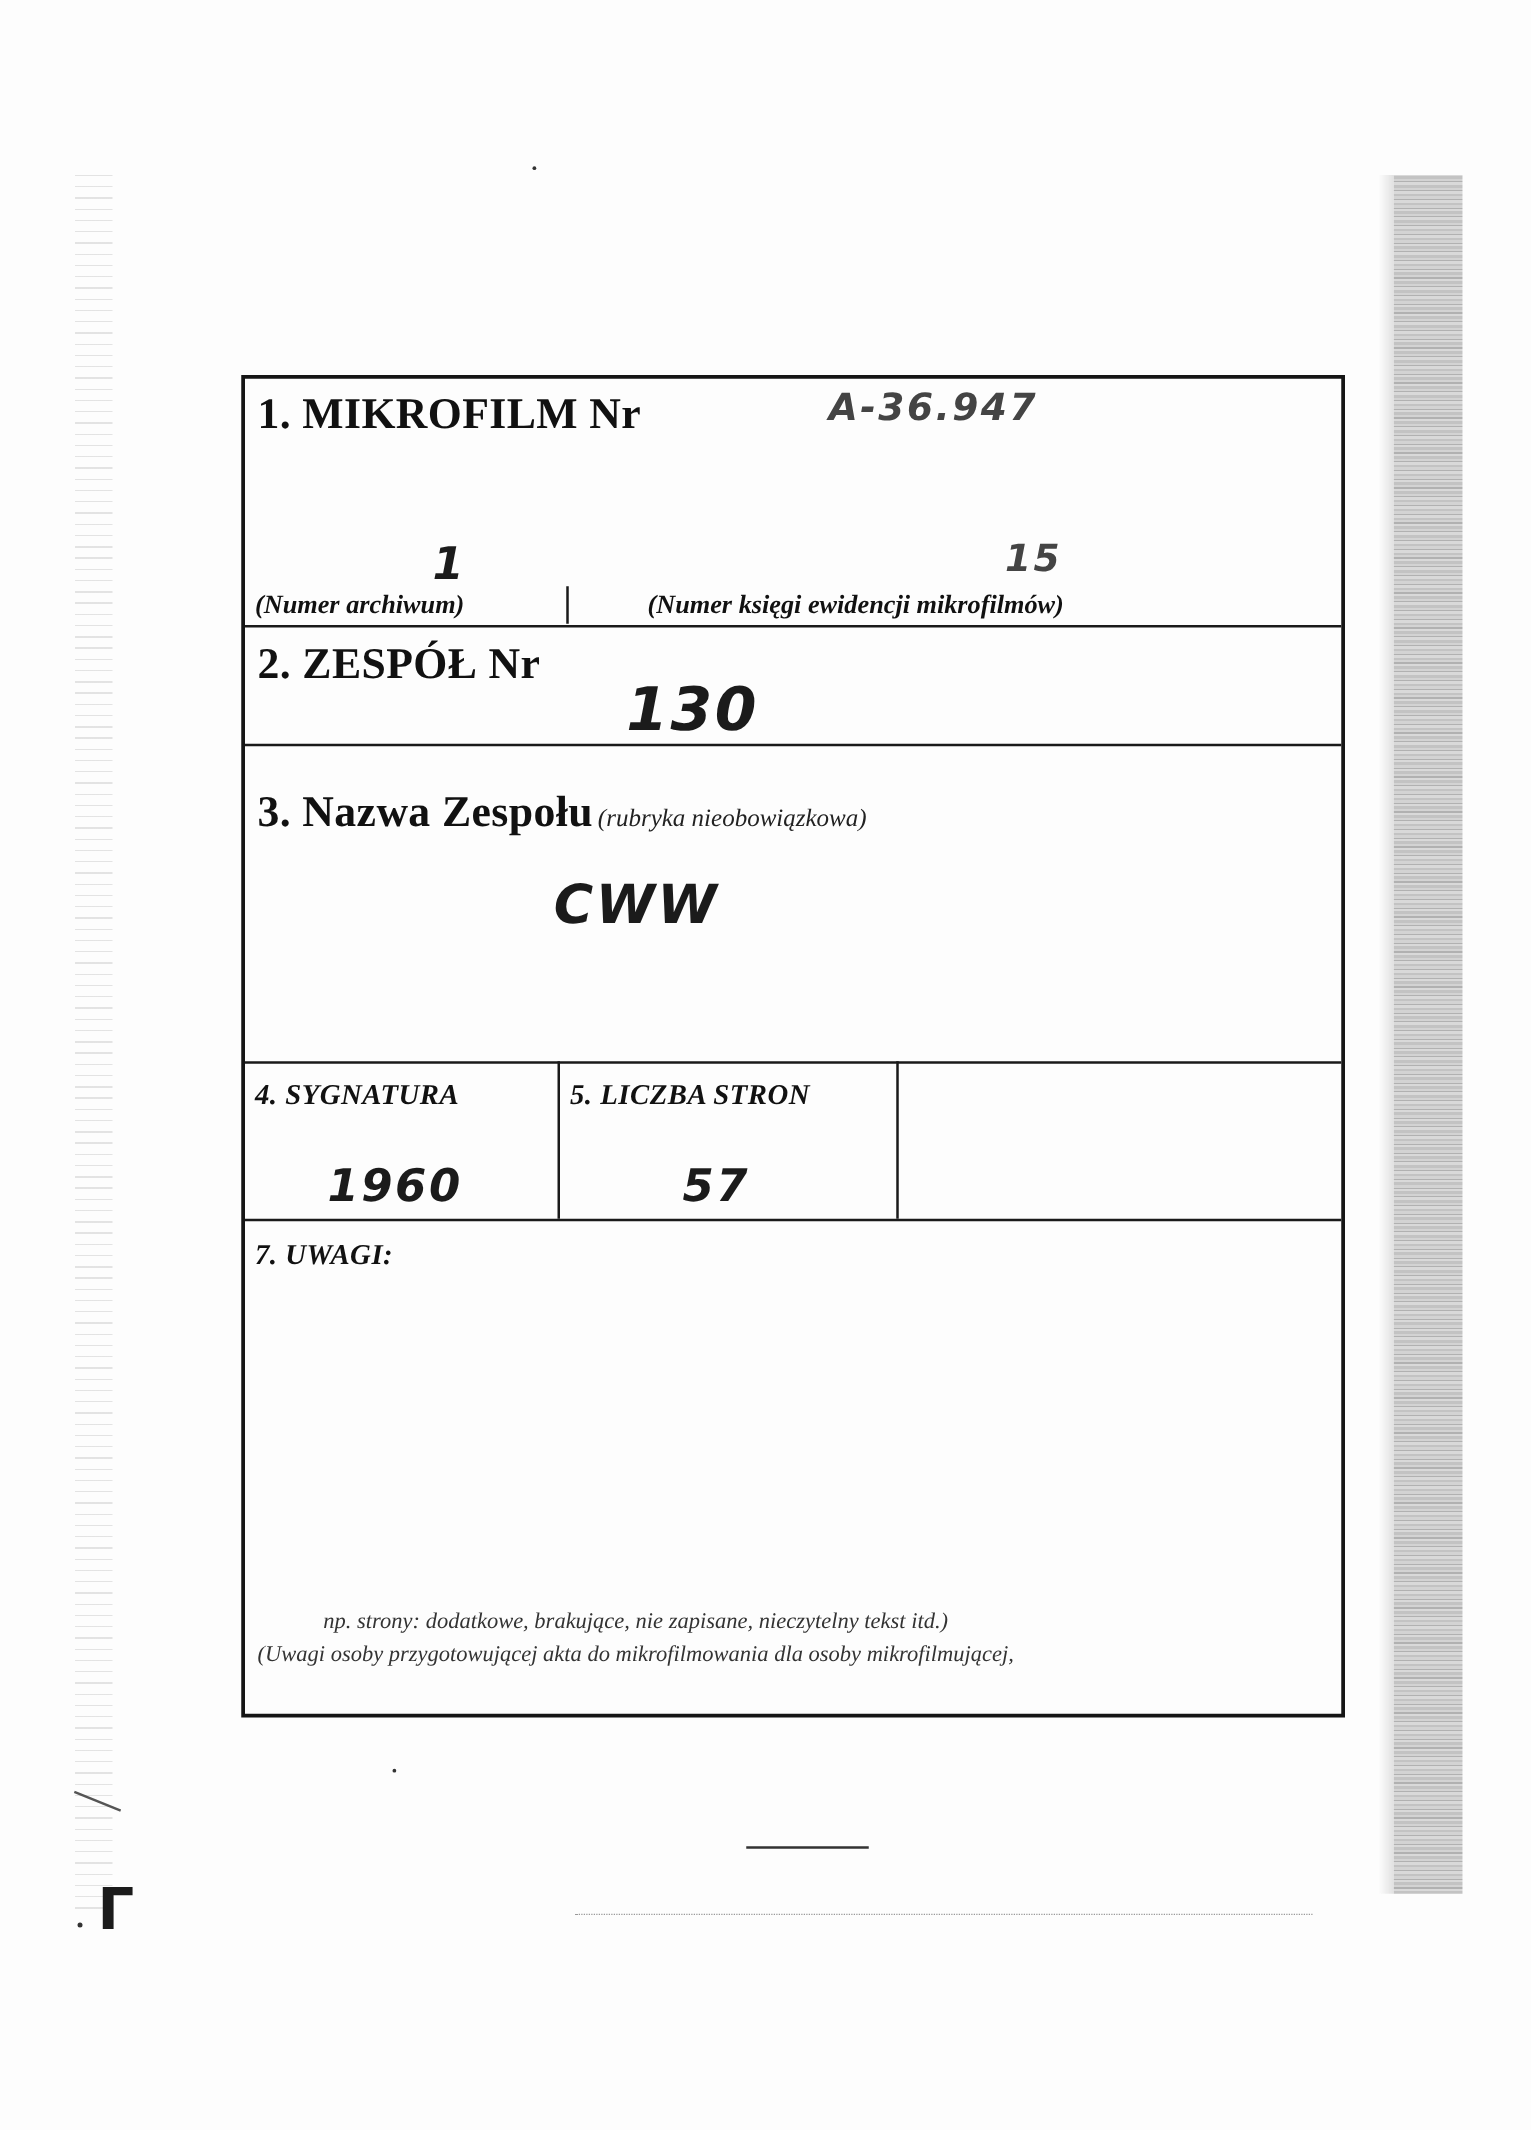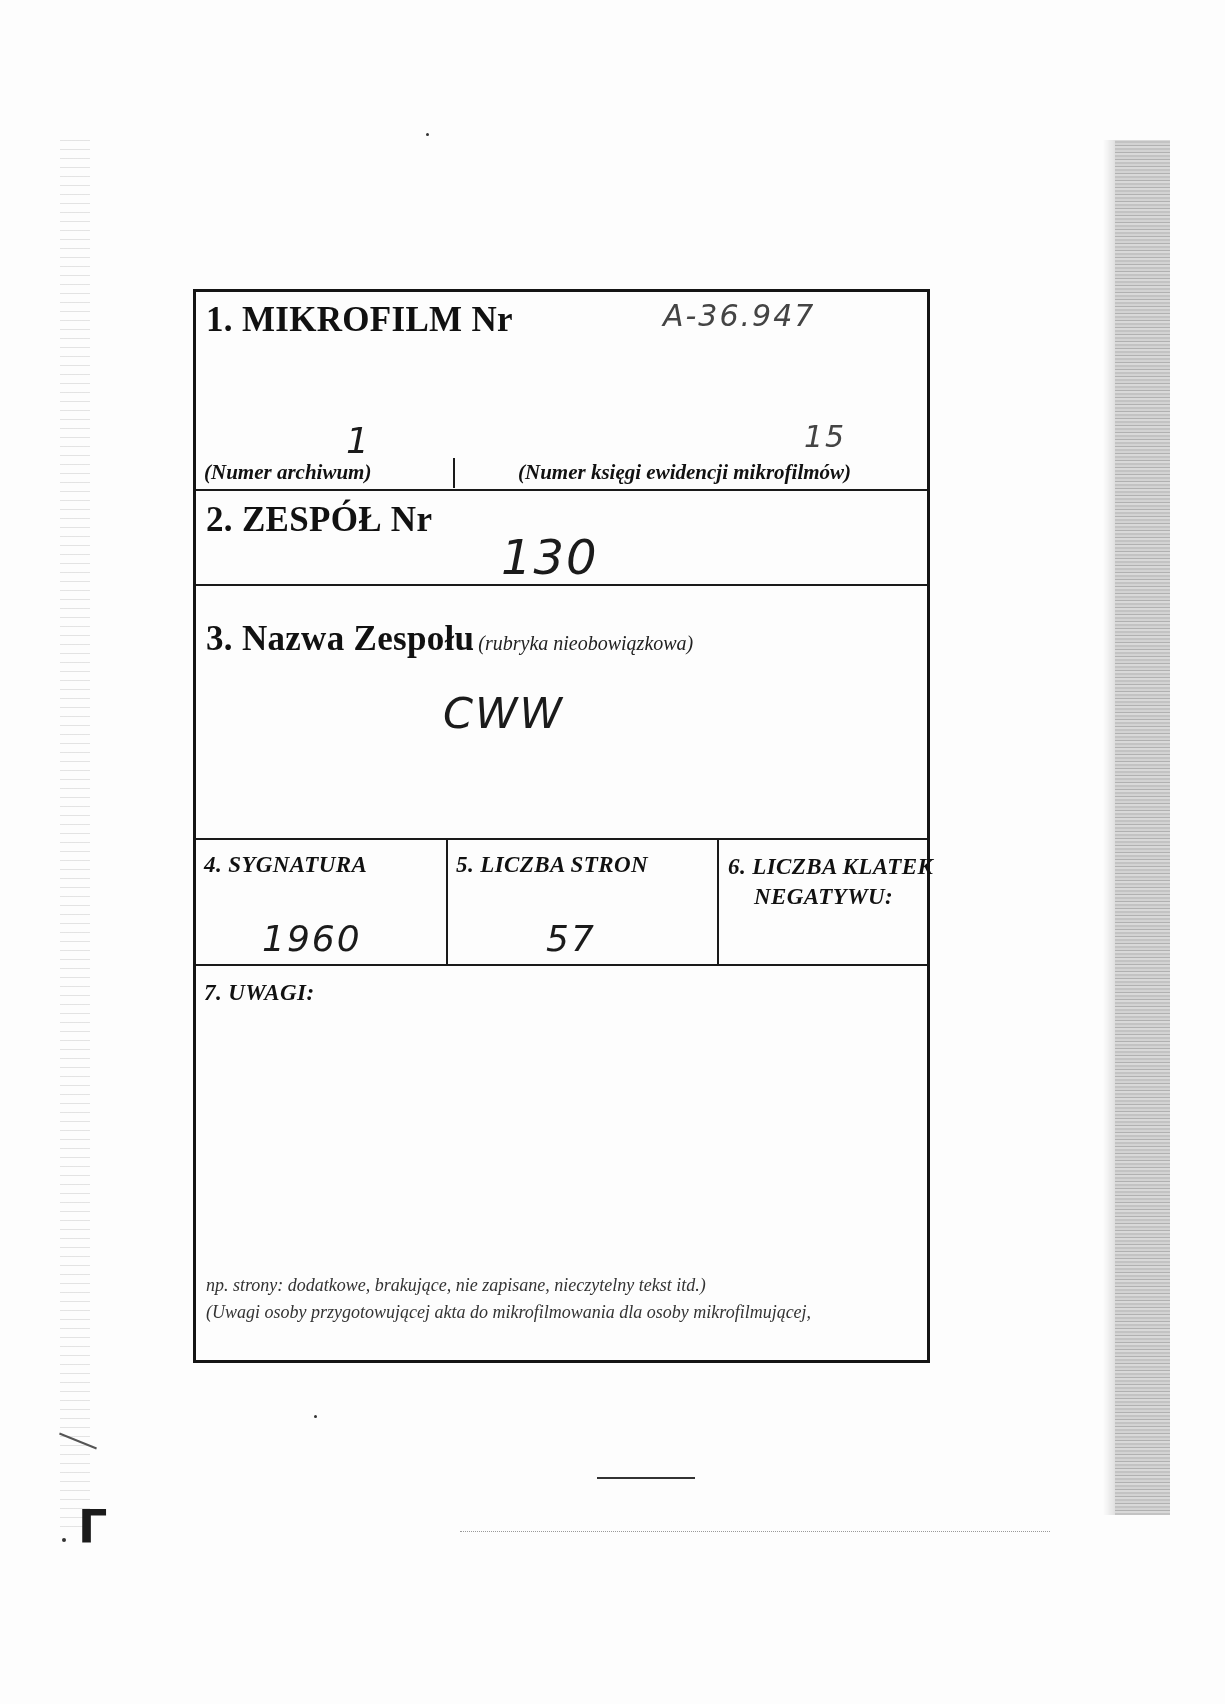--- a/index.html
+++ b/index.html
@@ -3,32 +3,32 @@
 <meta charset="utf-8">
 <style>
   html, body { margin:0; padding:0; }
   body {
     width:1225px; height:1704px; position:relative; overflow:hidden;
     background:#fdfdfd;
     font-family:"Liberation Serif", serif; color:#111;
   }
   .abs { position:absolute; }
   .form {
-    position:absolute; left:193px; top:289px; width:737px; height:1074px;
-    border:3px solid #151515; box-sizing:border-box;
+    position:absolute; left:193px; top:300px; width:883px; height:1074px;
+    border:3px solid #151515; box-sizing:border-box;text-align:center;
   }
   .hline { position:absolute; left:0; right:0; height:0; border-top:2px solid #1a1a1a; }
   .vline { position:absolute; width:0; border-left:2px solid #1a1a1a; }
   .label-big { font-weight:bold; font-size:35px; letter-spacing:0.3px; white-space:nowrap; }
   .label-med { font-weight:bold; font-size:23px; white-space:nowrap; letter-spacing:0.4px;font-style:italic; }
   .caption { font-style:italic; font-weight:bold; font-size:21px; white-space:nowrap; }
   .italic-note { font-style:italic; font-size:18px; color:#333; white-space:nowrap; }
   .hand {
     font-family:"DejaVu Sans", sans-serif; font-style:italic; color:#1b1b1b;
-    font-weight:normal; white-space:nowrap; letter-spacing:2px;
+    font-weight:bold; white-space:nowrap; letter-spacing:2px;
   }
   .strip {
     position:absolute; left:1115px; top:140px; width:55px; height:1375px;
     background:repeating-linear-gradient(0deg,#bdbdbd 0 2px,#d6d6d6 2px 4px,#a9a9a9 4px 5px,#cfcfcf 5px 7px);
     opacity:0.9;
   }
   .strip::before {
     content:""; position:absolute; left:-12px; top:0; width:12px; height:100%;
     background:linear-gradient(90deg, rgba(220,220,220,0) 0%, rgba(200,200,200,0.6) 100%);
   }
@@ -78,24 +78,20 @@
 
   <div class="vline" style="left:250px;top:546px;height:126px;"></div>
   <div class="vline" style="left:521px;top:546px;height:126px;"></div>
 
   <div class="abs label-med" style="left:8px;top:560px;">4. SYGNATURA</div>
   <div class="abs hand" style="left:66px;top:626px;font-size:36px;">1960</div>
 
   <div class="abs label-med" style="left:260px;top:560px;">5. LICZBA  STRON</div>
   <div class="abs hand" style="left:350px;top:626px;font-size:36px;">57</div>
 
-  <div class="abs label-med" style="left:532px;top:560px;line-height:30px;">
-    <div>6. LICZBA  KLATEK</div>
-    <div style="padding-left:26px;">NEGATYWU:</div>
-  </div>
   <div class="abs hand" style="left:600px;top:626px;font-size:36px;min-width:150px;min-height:40px;"></div>
 
   <div class="hline" style="top:672px;"></div>
 
   <div class="abs label-med" style="left:8px;top:688px;">7. UWAGI:</div>
   <div class="abs" style="left:8px;top:725px;width:805px;height:245px;"></div>
   <div class="abs italic-note" style="left:10px;top:980px;line-height:27px;">
     <div>np. strony: dodatkowe, brakujące, nie zapisane, nieczytelny tekst itd.)</div>
     <div>(Uwagi osoby przygotowującej akta do mikrofilmowania dla osoby mikrofilmującej,</div>
   </div>

